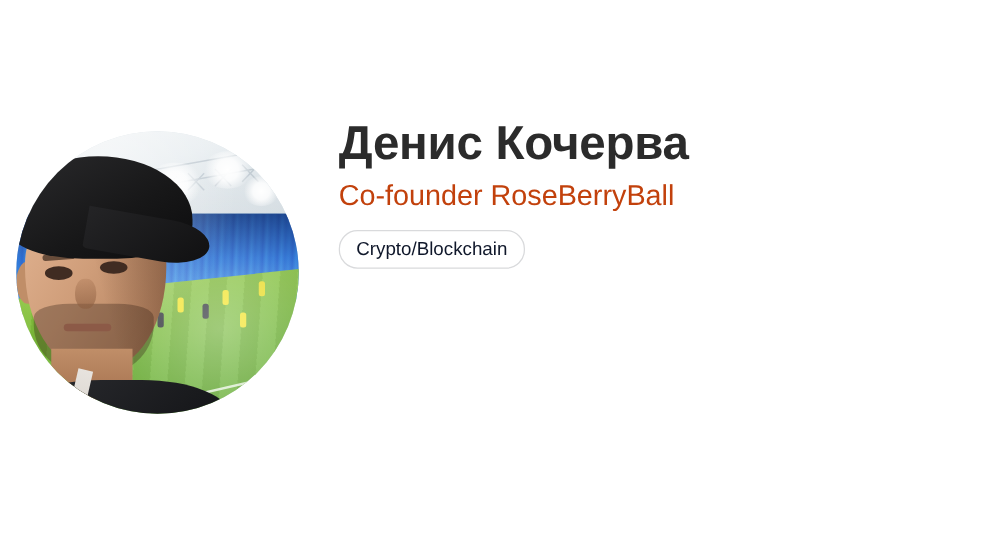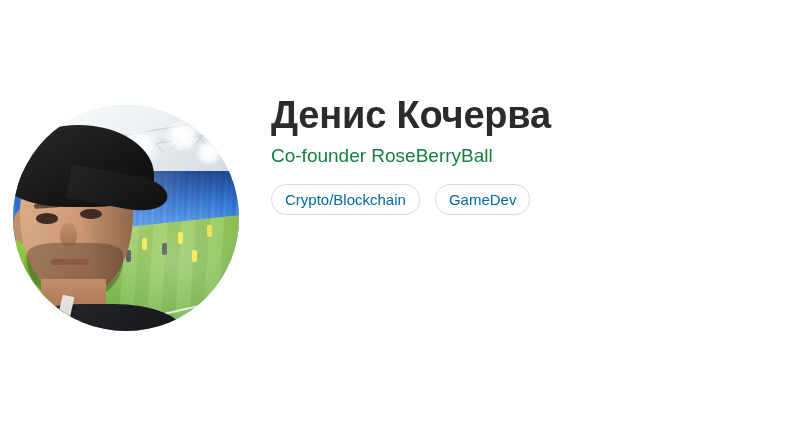--- a/index.html
+++ b/index.html
@@ -242,40 +242,40 @@
   .name {
     margin: 0;
     font-size: 38px;
     line-height: 46px;
     font-weight: bold;
     color: #2b2b2b;
     letter-spacing: -0.2px;
   }
   .subtitle {
     margin: 6px 0 0 0;
-    font-size: 19px;
+    font-size: 23px;
     line-height: 24px;
     font-weight: normal;
-    color: #15803d;
+    color: #c2410c;
   }
   .tags {
     margin-top: 16px;
     display: flex;
     gap: 15px;
   }
   .tag {
     display: inline-flex;
     align-items: center;
     height: 29px;
     padding: 0 13px;
     border: 1px solid #d9dadc;
     border-radius: 15px;
     background: #ffffff;
     font-size: 15px;
-    color: #0369a1;
+    color: #0f172a;
     white-space: nowrap;
   }
   .bio {
     margin: 29px 0 0 0;
     font-size: 19px;
     line-height: 31px;
     color: #3c3e41;
     max-width: 492px;
   }
 </style>
@@ -353,18 +353,17 @@
     </div>
   </div>
 
   <div class="info">
     <h1 class="name">Денис Кочерва</h1>
 
     <div class="subtitle">Co-founder RoseBerryBall</div>
 
     <div class="tags">
       <span class="tag">Crypto/Blockchain</span>
-      <span class="tag">GameDev</span>
     </div>
 
   </div>
 
 </div>
 
 </body></html>

